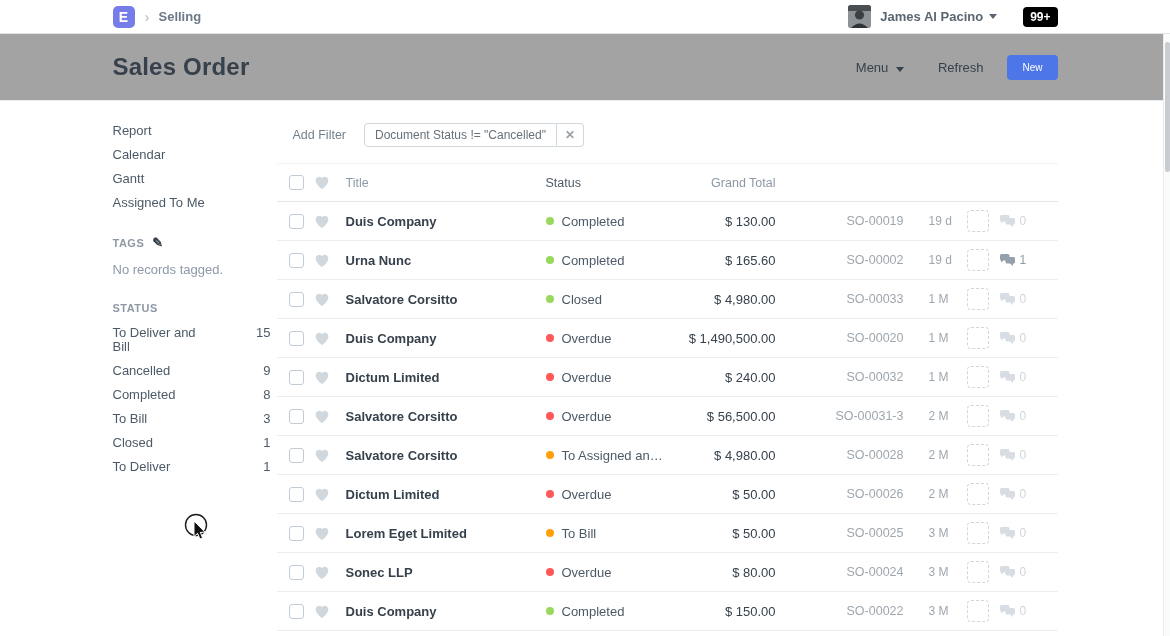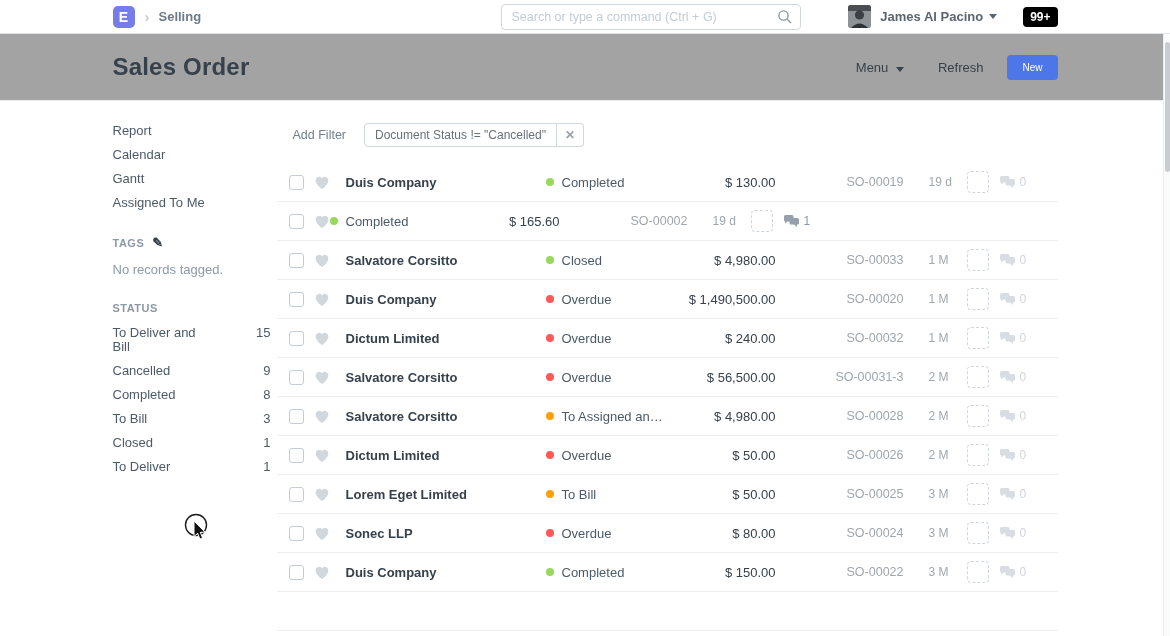--- a/index.html
+++ b/index.html
@@ -116,27 +116,20 @@
 </style>
 </head>
 <body>
 
 <div class="navbar">
   <div class="container nav-inner">
     <div class="logo">E</div>
     <span class="nav-chevron">›</span>
     <span class="breadcrumb">Selling</span>
 
-    <div class="nav-search">
-      <input type="text" placeholder="Search or type a command (Ctrl + G)" style="">
-      <svg class="search-glyph" viewBox="0 0 16 16">
-        <circle cx="6.5" cy="6.5" r="4.6" fill="none" stroke="#8d99a6" stroke-width="1.4"></circle>
-        <line x1="10.2" y1="10.2" x2="14" y2="14" stroke="#8d99a6" stroke-width="1.4"></line>
-      </svg>
-    </div>
 
     <div class="nav-user">
       <div class="avatar">
         <svg viewBox="0 0 23 23" width="23" height="23">
           <rect width="23" height="23" fill="#8d9297"></rect>
           <rect width="23" height="6" fill="#4a4e52"></rect>
           <circle cx="11.5" cy="10" r="4.6" fill="#3c4043"></circle>
           <path d="M3 23 q8.5 -9 17 0 z" fill="#2f3336"></path>
         </svg>
       </div>
@@ -208,20 +201,33 @@
     <div class="filter-bar">
       <span class="add-filter">Add Filter</span>
       <span class="filter-pill">
         <button class="seg text">Document Status != "Cancelled"</button>
         <button class="seg close">
           <span>✕</span>
         </button>
       </span>
     </div>
 
+    <div class="list-header">
+      <span class="c-check">
+          <input type="checkbox" class="checkbox" style="">
+        </span>
+      <span class="c-heart">
+        <svg width="16" height="15" viewBox="0 0 16 15">
+            <path d="M8 14 C8 14 1.6 9.6 1.6 5.4 A3.6 3.6 0 0 1 8 3.2 A3.6 3.6 0 0 1 14.4 5.4 C14.4 9.6 8 14 8 14 Z" fill="#d1d8dd"></path>
+          </svg>
+      </span>
+      <span class="c-title">Title</span>
+      <span class="c-status">Status</span>
+      <span class="c-total">Grand Total</span>
+    </div>
 
     <div id="list-body">
         <div class="list-row">
     <span class="c-check">
             <input type="checkbox" class="checkbox" style="">
           </span>
     <span class="c-heart">
       <svg width="16" height="15" viewBox="0 0 16 15">
               <path d="M8 14 C8 14 1.6 9.6 1.6 5.4 A3.6 3.6 0 0 1 8 3.2 A3.6 3.6 0 0 1 14.4 5.4 C14.4 9.6 8 14 8 14 Z" fill="#d1d8dd"></path>
             </svg>
@@ -245,20 +251,21 @@
   </div>
         <div class="list-row">
     <span class="c-check">
             <input type="checkbox" class="checkbox" style="">
           </span>
     <span class="c-heart">
       <svg width="16" height="15" viewBox="0 0 16 15">
               <path d="M8 14 C8 14 1.6 9.6 1.6 5.4 A3.6 3.6 0 0 1 8 3.2 A3.6 3.6 0 0 1 14.4 5.4 C14.4 9.6 8 14 8 14 Z" fill="#d1d8dd"></path>
             </svg>
     </span>
+    <span class="c-title">Urna Nunc</span>
     <span class="c-status">
       <span class="dot" style="background: rgb(152, 216, 91);"></span>
       <span>Completed</span>
     </span>
     <span class="c-total">$ 165.60</span>
     <span class="c-id">SO-00002</span>
     <span class="c-age">19 d</span>
     <span class="assign-box"></span>
     <span class="c-comment has-comments">
       <svg width="17" height="14" viewBox="0 0 17 14">

